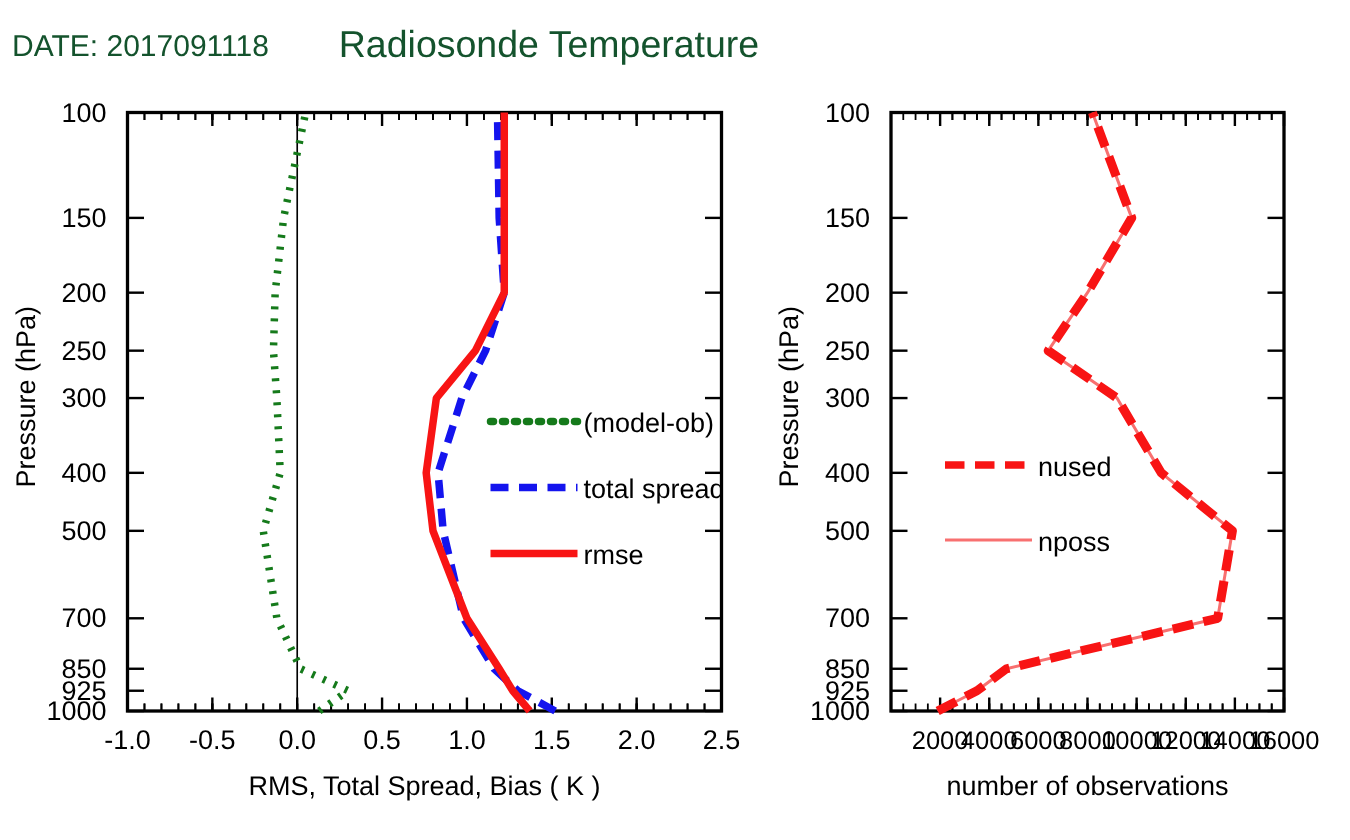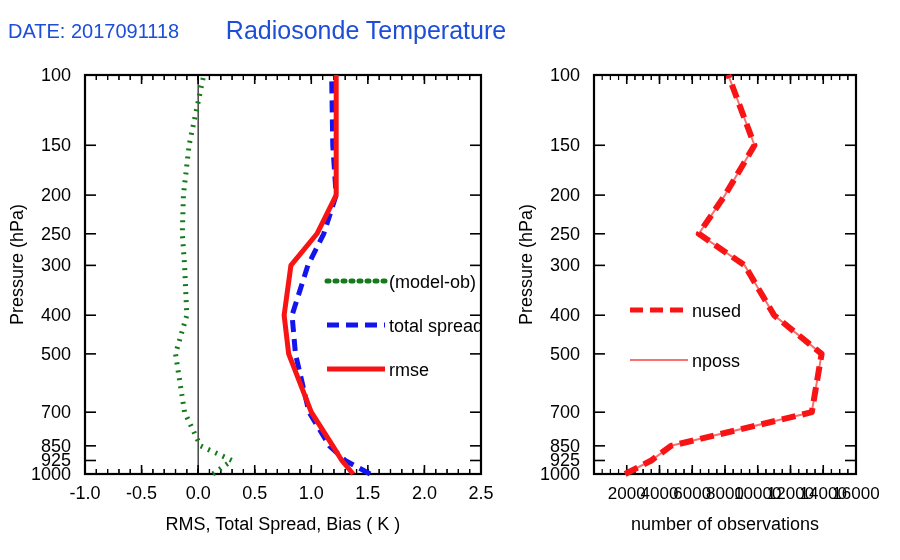--- a/index.html
+++ b/index.html
@@ -10,21 +10,21 @@
   #page {
     position: relative;
     width: 900px;
     height: 560px;
     background: #ffffff;
     font-family: "Liberation Sans", sans-serif;
     overflow: hidden;
   }
   .hdr-text {
     position: absolute;
-    color: #1d4ed8;
+    color: #14532d;
     white-space: nowrap;
   }
   #date-label {
     left: 8px;
     top: 20px;
     font-size: 20px;
   }
   #main-title {
     left: 0;
     top: 16px;

